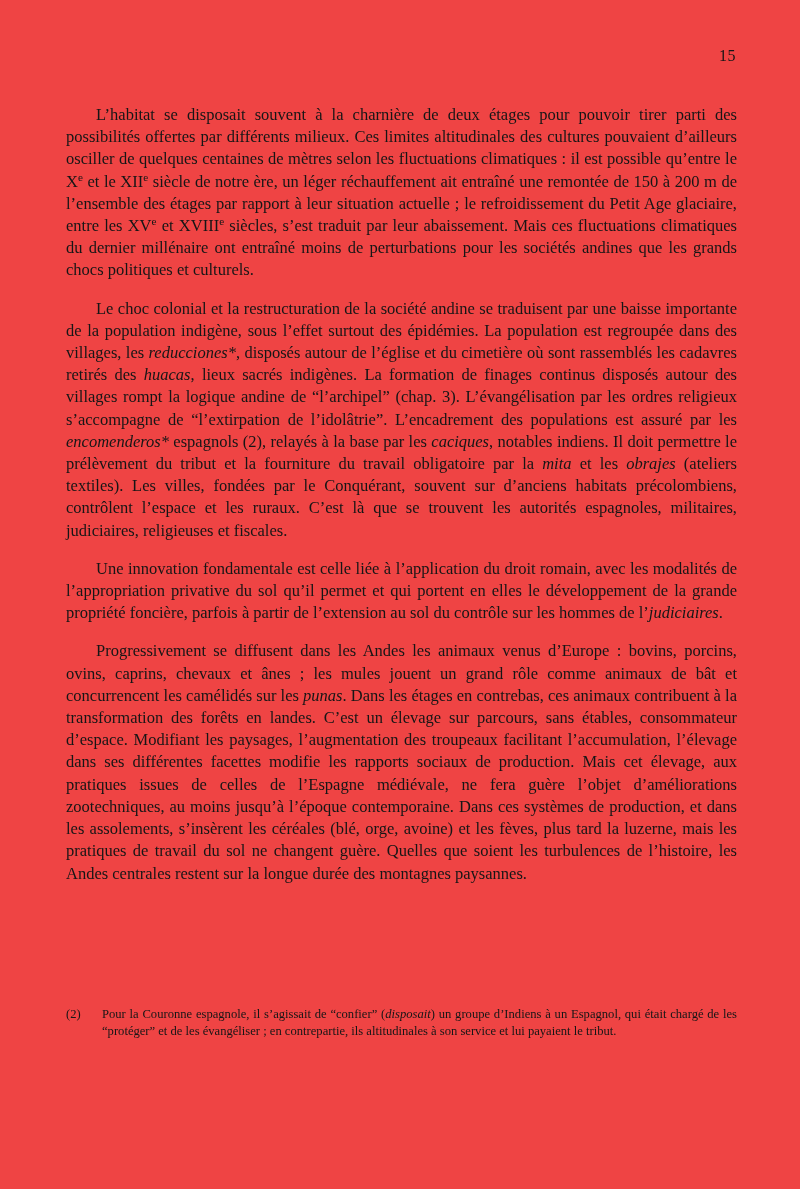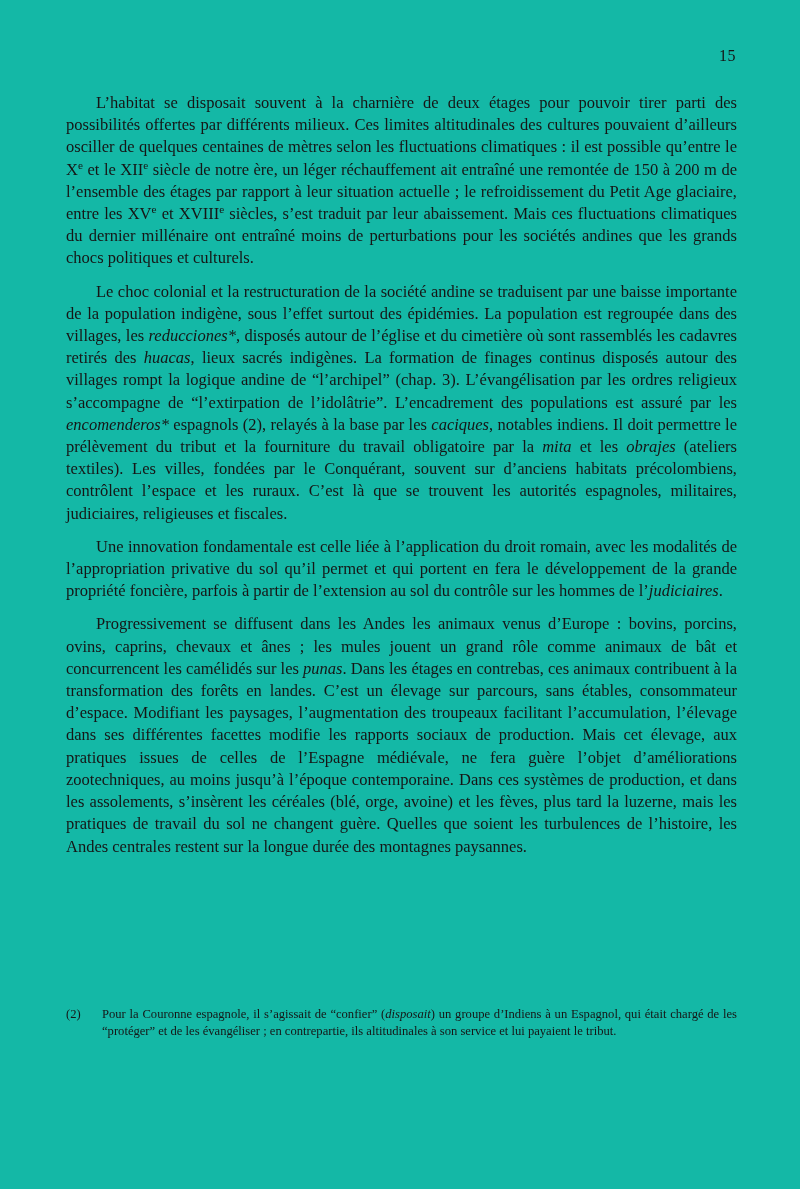--- a/index.html
+++ b/index.html
@@ -6,40 +6,40 @@
   html, body {
     margin: 0;
     padding: 0;
     background: #ffffff;
   }
   .page {
     position: relative;
     width: 800px;
     height: 1189px;
     margin: 0 auto;
-    background: #14b8a6;
+    background: #ef4444;
     font-family: "Liberation Serif", "DejaVu Serif", serif;
     color: #161616;
     overflow: hidden;
   }
   .page-number {
     position: absolute;
     top: 47px;
     right: 64px;
     font-size: 16px;
     letter-spacing: 0.5px;
   }
   .body-text {
     position: absolute;
     top: 88px;
     left: 66px;
     right: 63px;
   }
   .body-text p {
-    margin: 4px 0 11px 0;
+    margin: 16px 0 11px 0;
     font-size: 16.5px;
     line-height: 22.2px;
     text-align: justify;
     text-indent: 30px;
   }
   em {
   }
   sup {
     font-size: 0.68em;
     line-height: 0;
@@ -63,21 +63,21 @@
 </style>
 </head>
 <body>
 
 <div class="page">
   <div class="page-number">15</div>
 
   <div class="body-text">
       <p><span>L’habitat se disposait souvent à la charnière de deux étages pour pouvoir tirer parti des possibilités offertes par différents milieux. Ces limites altitudinales des cultures pouvaient d’ailleurs osciller de quelques centaines de mètres selon les fluctuations climatiques : il est possible qu’entre le X</span><sup>e</sup><span> et le XII</span><sup>e</sup><span> siècle de notre ère, un léger réchauffement ait entraîné une remontée de 150 à 200 m de l’ensemble des étages par rapport à leur situation actuelle ; le refroidissement du Petit Age glaciaire, entre les XV</span><sup>e</sup><span> et XVIII</span><sup>e</sup><span> siècles, s’est traduit par leur abaissement. Mais ces fluctuations climatiques du dernier millénaire ont entraîné moins de perturbations pour les sociétés andines que les grands chocs politiques et culturels.</span></p>
       <p><span>Le choc colonial et la restructuration de la société andine se traduisent par une baisse importante de la population indigène, sous l’effet surtout des épidémies. La population est regroupée dans des villages, les </span><em>reducciones*</em><span>, disposés autour de l’église et du cimetière où sont rassemblés les cadavres retirés des </span><em>huacas</em><span>, lieux sacrés indigènes. La formation de finages continus disposés autour des villages rompt la logique andine de “l’archipel” (chap. 3). L’évangélisation par les ordres religieux s’accompagne de “l’extirpation de l’idolâtrie”. L’encadrement des populations est assuré par les </span><em>encomenderos*</em><span> espagnols (2), relayés à la base par les </span><em>caciques</em><span>, notables indiens. Il doit permettre le prélèvement du tribut et la fourniture du travail obligatoire par la </span><em>mita</em><span> et les </span><em>obrajes</em><span> (ateliers textiles). Les villes, fondées par le Conquérant, souvent sur d’anciens habitats précolombiens, contrôlent l’espace et les ruraux. C’est là que se trouvent les autorités espagnoles, militaires, judiciaires, religieuses et fiscales.</span></p>
-      <p><span>Une innovation fondamentale est celle liée à l’application du droit romain, avec les modalités de l’appropriation privative du sol qu’il permet et qui portent en fera le développement de la grande propriété foncière, parfois à partir de l’extension au sol du contrôle sur les hommes de l’</span><em>judiciaires</em><span>.</span></p>
+      <p><span>Une innovation fondamentale est celle liée à l’application du droit romain, avec les modalités de l’appropriation privative du sol qu’il permet et qui portent en elles le développement de la grande propriété foncière, parfois à partir de l’extension au sol du contrôle sur les hommes de l’</span><em>judiciaires</em><span>.</span></p>
       <p><span>Progressivement se diffusent dans les Andes les animaux venus d’Europe : bovins, porcins, ovins, caprins, chevaux et ânes ; les mules jouent un grand rôle comme animaux de bât et concurrencent les camélidés sur les </span><em>punas</em><span>. Dans les étages en contrebas, ces animaux contribuent à la transformation des forêts en landes. C’est un élevage sur parcours, sans étables, consommateur d’espace. Modifiant les paysages, l’augmentation des troupeaux facilitant l’accumulation, l’élevage dans ses différentes facettes modifie les rapports sociaux de production. Mais cet élevage, aux pratiques issues de celles de l’Espagne médiévale, ne fera guère l’objet d’améliorations zootechniques, au moins jusqu’à l’époque contemporaine. Dans ces systèmes de production, et dans les assolements, s’insèrent les céréales (blé, orge, avoine) et les fèves, plus tard la luzerne, mais les pratiques de travail du sol ne changent guère. Quelles que soient les turbulences de l’histoire, les Andes centrales restent sur la longue durée des montagnes paysannes.</span></p>
     </div>
 
   <div class="footnote">
     <span class="fn-marker">(2)</span>
     <span class="fn-text"><span>Pour la Couronne espagnole, il s’agissait de “confier” (</span><em>disposait</em><span>) un groupe d’Indiens à un Espagnol, qui était chargé de les “protéger” et de les évangéliser ; en contrepartie, ils altitudinales à son service et lui payaient le tribut.</span></span>
   </div>
 </div>
 
 </body></html>

